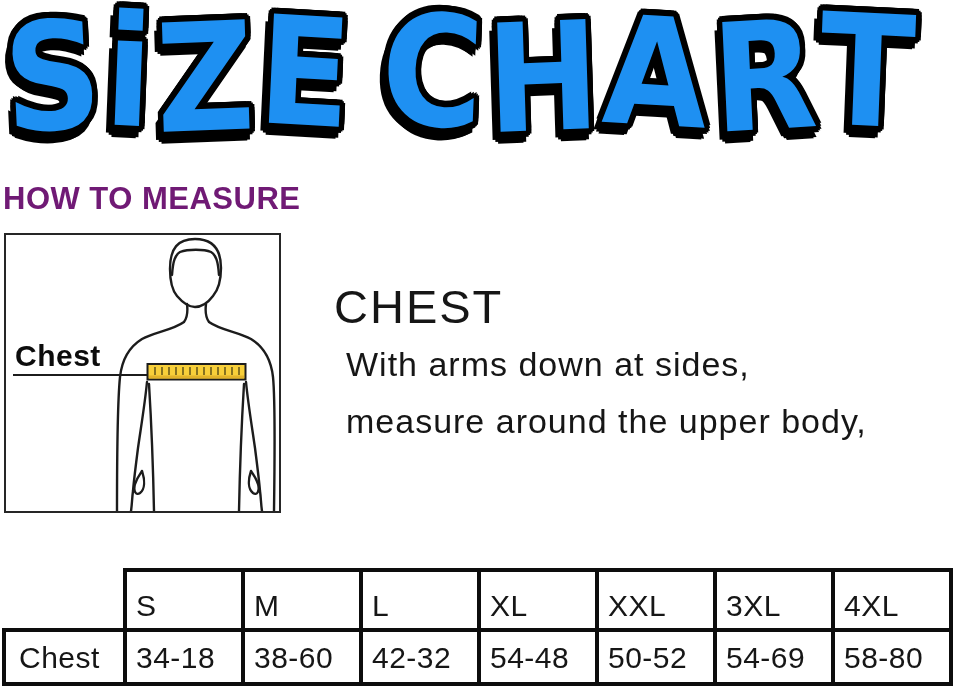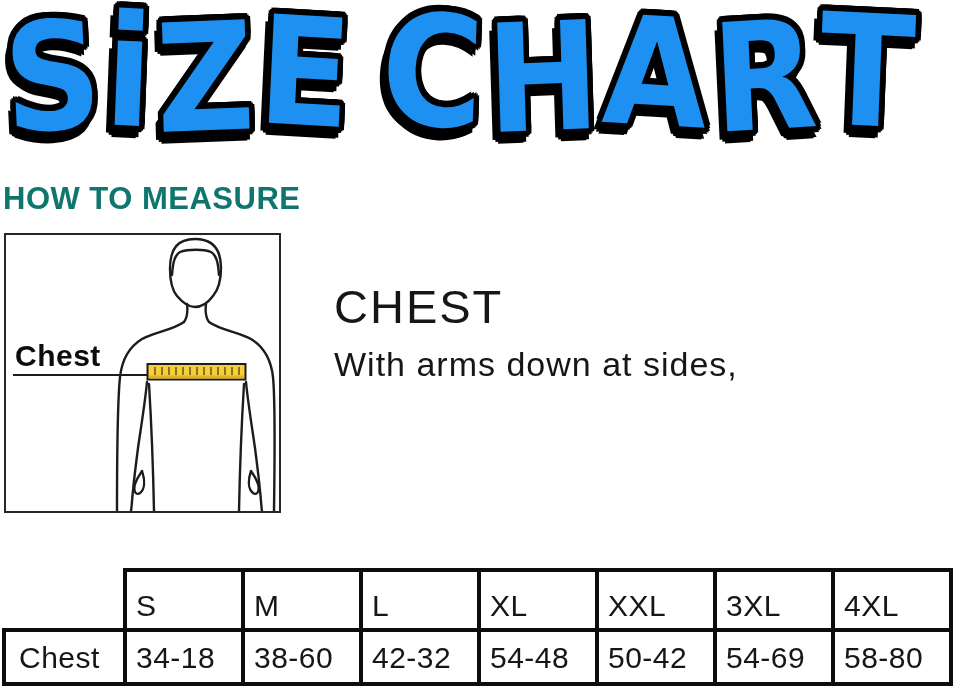--- a/index.html
+++ b/index.html
@@ -23,40 +23,40 @@
   }
   #title .ltr{display:inline-block;}
   #title .ltr:nth-child(4n+1){transform:rotate(-3deg) translateY(2px);}
   #title .ltr:nth-child(4n+2){transform:rotate(2.5deg) translateY(-3px) scale(1.03);}
   #title .ltr:nth-child(4n+3){transform:rotate(-2deg) translateY(3px);}
   #title .ltr:nth-child(4n){transform:rotate(3deg) translateY(-2px);}
   #title .sp{width:30px;}
   
   #how-heading{
     position:absolute;top:181px;left:3px;margin:0;
-    font-size:31px;font-weight:bold;letter-spacing:.5px;color:#0f766e;
+    font-size:31px;font-weight:bold;letter-spacing:.5px;color:#701a75;
   }
   
   #figure-box{
     position:absolute;top:233px;left:4px;width:273px;height:276px;
     border:2.5px solid #262626;box-sizing:content-box;background:#fff;
   }
   #figure-box svg{position:absolute;top:0;left:0;}
   #chest-label{
     position:absolute;top:104px;left:9px;
     font-size:30px;font-weight:bold;letter-spacing:.5px;color:#0c0c0c;
   }
   
   #instructions{position:absolute;top:283px;left:334px;}
   #instructions h2{
     margin:0 0 12px 0;font-size:47px;font-weight:normal;
     letter-spacing:2px;line-height:1;color:#161616;
   }
   #instructions .line{
-    margin:0;font-size:34px;line-height:45px;letter-spacing:1px;
+    margin:12px;font-size:34px;line-height:45px;letter-spacing:1px;
     white-space:nowrap;color:#161616;font-weight:normal;
   }
   
   #size-table{
     position:absolute;top:568px;left:2px;width:951px;
     border-collapse:collapse;table-layout:fixed;
   }
   #size-table th,#size-table td{
     border:4px solid #0d0d0d;font-weight:normal;text-align:left;
     vertical-align:bottom;font-size:30px;letter-spacing:.5px;
@@ -97,20 +97,21 @@
         <path stroke="#4c4313" stroke-width="1.3" d="M149,132 L149,140 M156,132 L156,140 M163,132 L163,140 M170,132 L170,140 M177,132 L177,140 M184,132 L184,140 M191,132 L191,140 M198,132 L198,140 M205,132 L205,140 M212,132 L212,140 M219,132 L219,140 M226,132 L226,140 M233,132 L233,140"></path>
       </g>
       <line x1="7" y1="140" x2="141" y2="140" stroke="#1c1c1c" stroke-width="2.2"></line>
     </svg>
     <div id="chest-label">Chest</div>
   </div>
 
   <section id="instructions">
     <h2>CHEST</h2>
     <p class="line">With arms down at sides,</p>
+    <p class="line">measure around the upper body,</p>
   </section>
 
   <table id="size-table">
     <colgroup>
       <col style="width:121px">
       <col>
         <col>
         <col>
         <col>
         <col>
@@ -127,20 +128,20 @@
         <th>XXL</th>
         <th>3XL</th>
         <th>4XL</th>
       </tr>
       <tr class="datarow">
         <td class="rowlabel">Chest</td>
         <td>34-18</td>
         <td>38-60</td>
         <td>42-32</td>
         <td>54-48</td>
-        <td>50-42</td>
+        <td>50-52</td>
         <td>54-69</td>
         <td>58-80</td>
       </tr>
     </tbody>
   </table>
 
 </div>
 
 </body></html>

